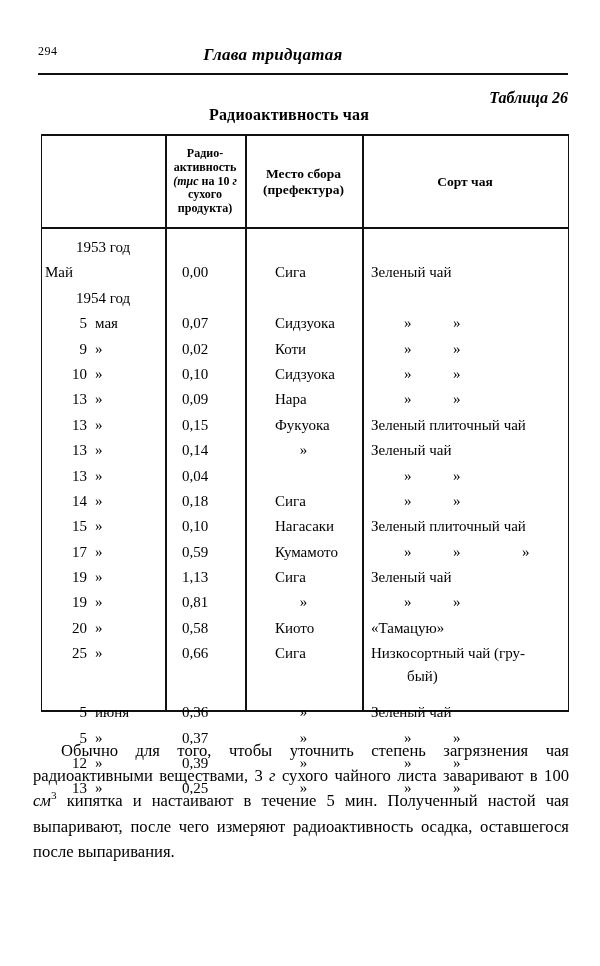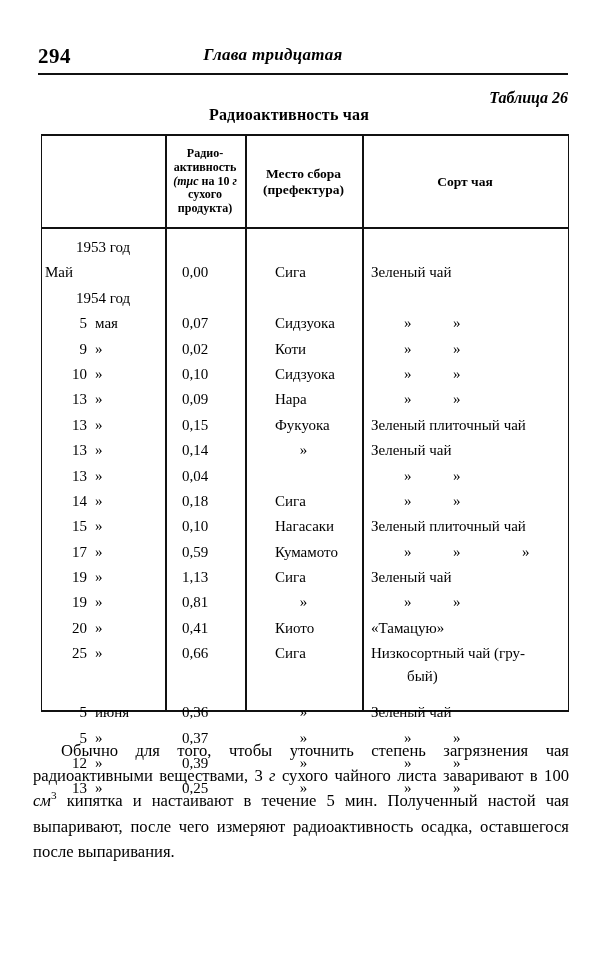--- a/index.html
+++ b/index.html
@@ -28,22 +28,22 @@
     position: absolute;
     top: 44px;
     left: 38px;
     right: 32px;
     height: 26px;
   }
   .folio {
     position: absolute;
     left: 0;
     top: 0;
-    font-size: 21px;
-    font-weight: bold;
+    font-size: 12px;
+    font-weight: normal;
     letter-spacing: .5px;
   }
   .chapter-title {
     position: absolute;
     left: 0;
     right: 0;
     top: 1px;
     text-align: center;
     font-size: 17px;
     font-style: italic;
@@ -471,21 +471,21 @@
               <span class="p1">»</span>
               <span class="p2">»</span>
             </div>
           </div>
         </div>
         <div class="row">
           <div class="c-date">
             <span class="d">20</span>
             <span class="m">»</span>
           </div>
-          <div class="c-val">0,41</div>
+          <div class="c-val">0,58</div>
           <div class="c-place">Киото</div>
           <div class="c-sort">«Тамацую»</div>
         </div>
         <div class="row tall">
           <div class="c-date">
             <span class="d">25</span>
             <span class="m">»</span>
           </div>
           <div class="c-val">0,66</div>
           <div class="c-place">Сига</div>

